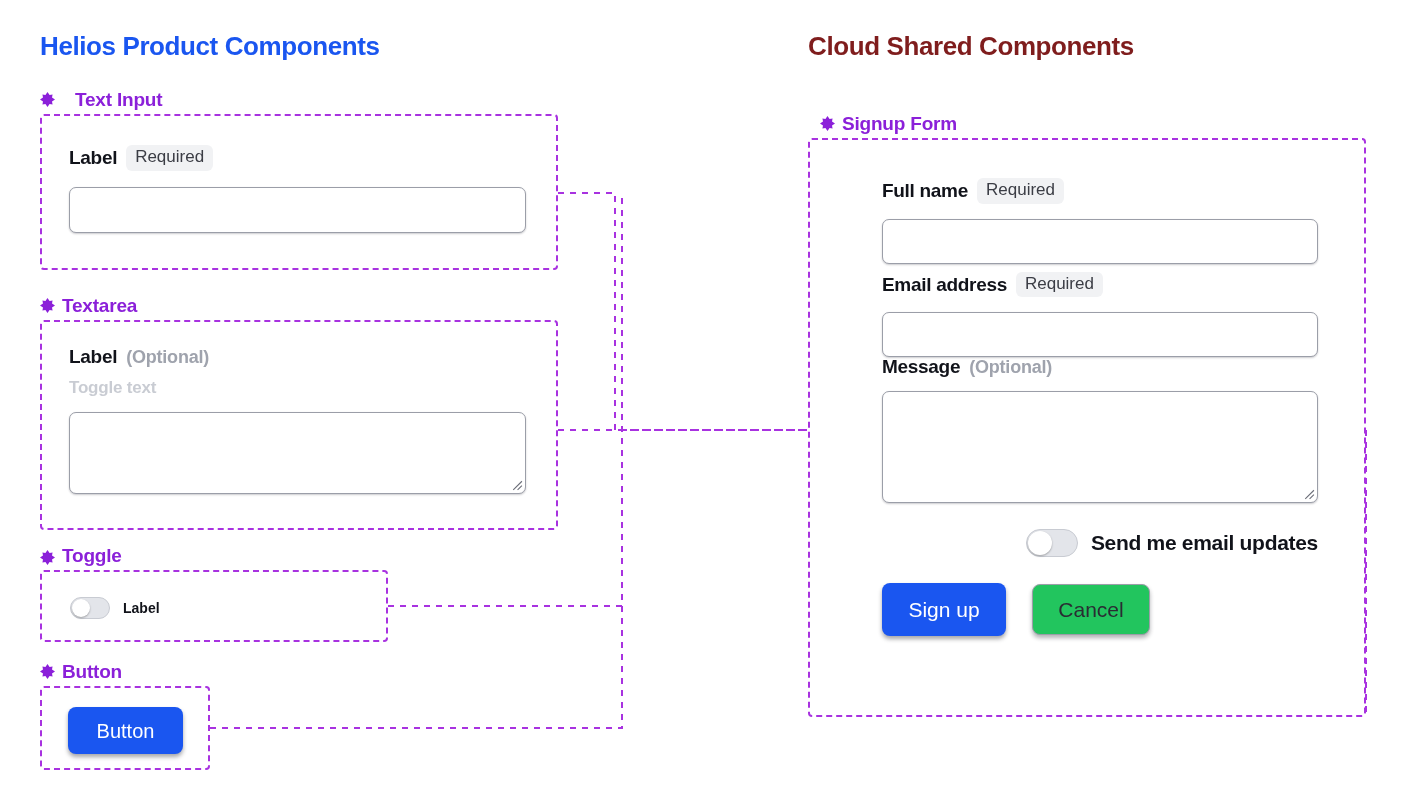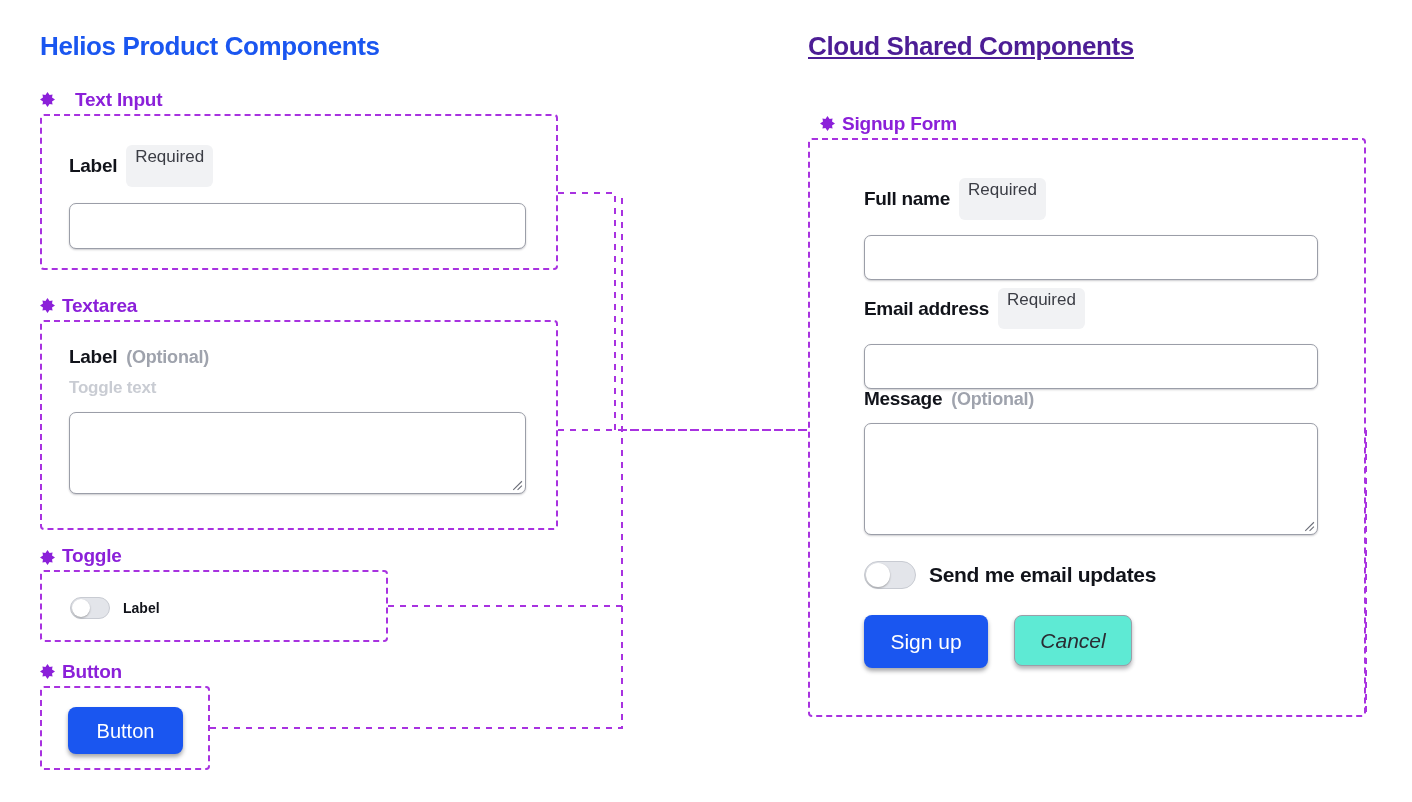--- a/index.html
+++ b/index.html
@@ -21,21 +21,21 @@
   
   .panel-title {
     position: absolute;
     font-size: 26px;
     font-weight: 700;
     letter-spacing: -0.4px;
     white-space: nowrap;
     line-height: 1;
   }
   #title-left  { left: 40px;  top: 33px; color: #1a56f0; }
-  #title-right { left: 808px; top: 33px; color: #4c1d95; text-decoration: underline; }
+  #title-right { left: 808px; top: 33px; color: #7f1d1d; }
 
   
   .section-label {
     position: absolute;
     display: flex;
     align-items: center;
     gap: 7px;
     color: #8b20d9;
     font-size: 19px;
     font-weight: 700;
@@ -66,21 +66,21 @@
     color: #11131a;
     letter-spacing: -0.3px;
     white-space: nowrap;
   }
   .badge-required {
     font-size: 17px;
     font-weight: 400;
     color: #3b3d45;
     background: #f1f2f4;
     border-radius: 6px;
-    padding: 3px 9px 20px;
+    padding: 3px 9px 4px;
     white-space: nowrap;
     line-height: 1.1;
   }
   .optional-tag {
     font-size: 18px;
     font-weight: 700;
     color: #9fa3ad;
     letter-spacing: -0.2px;
     white-space: nowrap;
   }
@@ -107,21 +107,21 @@
   .text-area { position: relative; resize: none; }
 
   .resize-grip {
     position: absolute;
     right: 3px; bottom: 3px;
     width: 13px; height: 13px;
     pointer-events: none;
   }
 
   
-  .toggle-row { display:flex; align-items:center; gap:13px; }
+  .toggle-row { display:flex; align-items:center; gap:13px;justify-content:flex-end; }
   .toggle {
     width: 40px; height: 22px;
     border-radius: 11px;
     background: #e3e5ea;
     border: 1px solid #c8cbd2;
     position: relative;
     flex: 0 0 auto;
   }
   .toggle .knob {
     position: absolute;
@@ -149,25 +149,24 @@
     cursor: pointer;
     white-space: nowrap;
     line-height: 1;
   }
   .btn-primary {
     background: #1a56f0;
     color: #ffffff;
     box-shadow: 0 3px 4px rgba(20,20,30,0.38);
   }
   .btn-secondary {
-    background: #5eead4;
+    background: #22c55e;
     color: #2a2c33;
     border: 1.5px solid #9b9ea8;
     box-shadow: 0 3px 4px rgba(20,20,30,0.32);
-    font-style: italic;
   }
 
   
   #connectors {
     position: absolute;
     left: 0; top: 0;
     width: 1412px; height: 802px;
     pointer-events: none;
   }
   #connectors path {
@@ -268,21 +267,21 @@
 
   <div class="section-label" style="left:820px; top:114px;">
     <svg class="diamond-icon" viewBox="0 0 16 16">
       <path d="M8 0 L10.2 3.2 L13.4 2.6 L12.8 5.8 L16 8 L12.8 10.2 L13.4 13.4 L10.2 12.8 L8 16 L5.8 12.8 L2.6 13.4 L3.2 10.2 L0 8 L3.2 5.8 L2.6 2.6 L5.8 3.2 Z" fill="#8b20d9"></path>
     </svg>
     <span>Signup Form</span>
   </div>
 
   <div class="frame" style="left:808px; top:138px; width:558px; height:579px;">
 
-    <div style="position:absolute; left:54px; top:38px; right:46px;">
+    <div style="position:absolute; left:72px; top:38px; right:46px;">
 
       <div class="field-label-row">
         <span class="field-label">Full name</span>
         <span class="badge-required">Required</span>
       </div>
       <input class="text-input" type="text" style="height: 45px; margin-top: 15px;" value="">
 
       <div class="field-label-row" style="margin-top:8px;">
         <span class="field-label">Email address</span>
         <span class="badge-required">Required</span>
@@ -300,21 +299,21 @@
         </svg>
       </div>
 
       <div class="toggle-row" style="margin-top:26px;">
         <div class="toggle lg">
           <div class="knob"></div>
         </div>
         <span class="toggle-label lg">Send me email updates</span>
       </div>
 
-      <div style="display:flex; align-items:flex-start; gap:26px; margin-top:26px;">
+      <div style="display:flex; align-items:center; gap:26px; margin-top:26px;">
         <button class="btn btn-primary" style="width:124px; height:53px; font-size:21px;">Sign up</button>
         <button class="btn btn-secondary" style="width:118px; height:51px; font-size:21px;">Cancel</button>
       </div>
 
     </div>
   </div>
 
 </div>
 
 </body></html>

